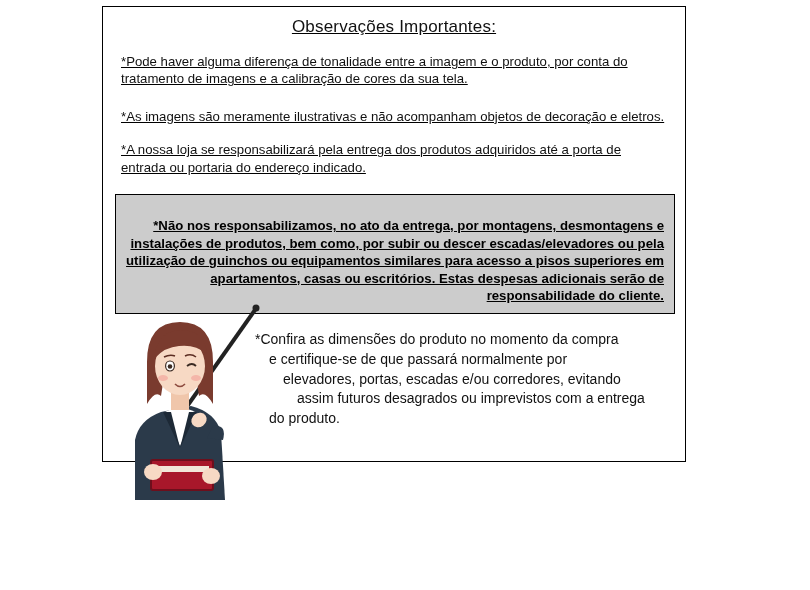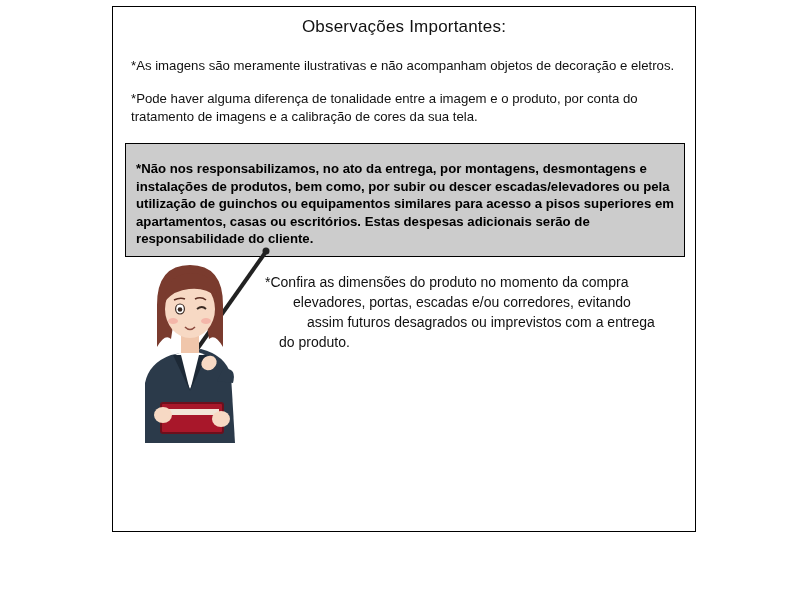--- a/index.html
+++ b/index.html
@@ -14,27 +14,28 @@
     overflow: hidden;
   }
   #page {
     position: relative;
     width: 810px;
     height: 590px;
     background: #ffffff;
   }
   .notice-box {
     position: absolute;
-    left: 112px;
+    left: 102px;
     top: 6px;
     width: 584px;
-    height: 526px;
+    height: 456px;
     border: 1px solid #000000;
     box-sizing: border-box;
     background: #ffffff;
+    text-decoration: underline;
   }
   .notice-title {
     text-align: center;
     font-size: 17px;
     color: #111111;
     margin: 10px 0 0 0;
     letter-spacing: 0.2px;
   }
   .para {
     font-size: 13.2px;
@@ -44,21 +45,22 @@
     text-indent: 0;
   }
   .para.first {
     margin-top: 20px;
   }
   .highlight-box {
     margin: 18px 10px 0 12px;
     background: #cccccc;
     border: 1px solid #000000;
     box-sizing: border-box;
-    padding: 16px 10px 8px 10px;
+    padding: 22px 10px 8px 10px;
+    text-align: right;
   }
   .highlight-text {
     font-size: 13.2px;
     line-height: 1.33;
     font-weight: bold;
     color: #000000;
     margin: 0;
   }
   .bottom-area {
     position: relative;
@@ -91,31 +93,33 @@
 </style>
 </head>
 <body>
 
 <div id="page">
 
   <div class="notice-box">
 
     <div class="notice-title">Observações Importantes:</div>
 
+    <p class="para">*Pode haver alguma diferença de tonalidade entre a imagem e o produto, por conta do tratamento de imagens e a calibração de cores da sua tela.</p>
     <p class="para first">*As imagens são meramente ilustrativas e não acompanham objetos de decoração e eletros.</p>
-    <p class="para">*Pode haver alguma diferença de tonalidade entre a imagem e o produto, por conta do tratamento de imagens e a calibração de cores da sua tela.</p>
+    <p class="para">*A nossa loja se responsabilizará pela entrega dos produtos adquiridos até a porta de entrada ou portaria do endereço indicado.</p>
 
     <div class="highlight-box">
       <p class="highlight-text">*Não nos responsabilizamos, no ato da entrega, por montagens, desmontagens e instalações de produtos, bem como, por subir ou descer escadas/elevadores ou pela utilização de guinchos ou equipamentos similares para acesso a pisos superiores em apartamentos, casas ou escritórios. Estas despesas adicionais serão de responsabilidade do cliente.</p>
     </div>
 
     <div class="bottom-area">
 
       <div class="final-para">
         <span class="l1">*Confira as dimensões do produto no momento da compra</span>
+        <span class="l2">e certifique-se de que passará normalmente por</span>
         <span class="l3">elevadores, portas, escadas e/ou corredores, evitando</span>
         <span class="l4">assim futuros desagrados ou imprevistos com a entrega</span>
         <span class="l5">do produto.</span>
       </div>
 
       <svg class="illustration" viewBox="0 0 190 200">
 
         <line x1="160" y1="10" x2="88" y2="112" stroke="#222222" stroke-width="4"></line>
         <circle cx="161" cy="8" r="3.5" fill="#222222"></circle>
 

